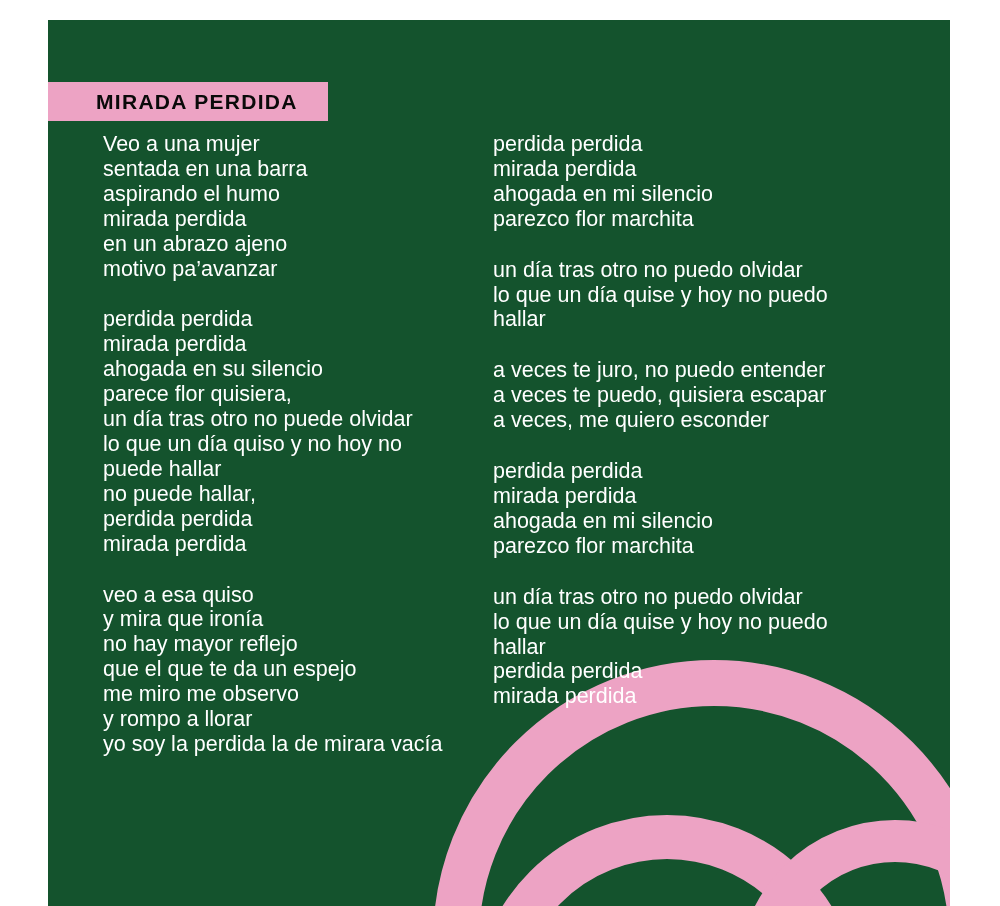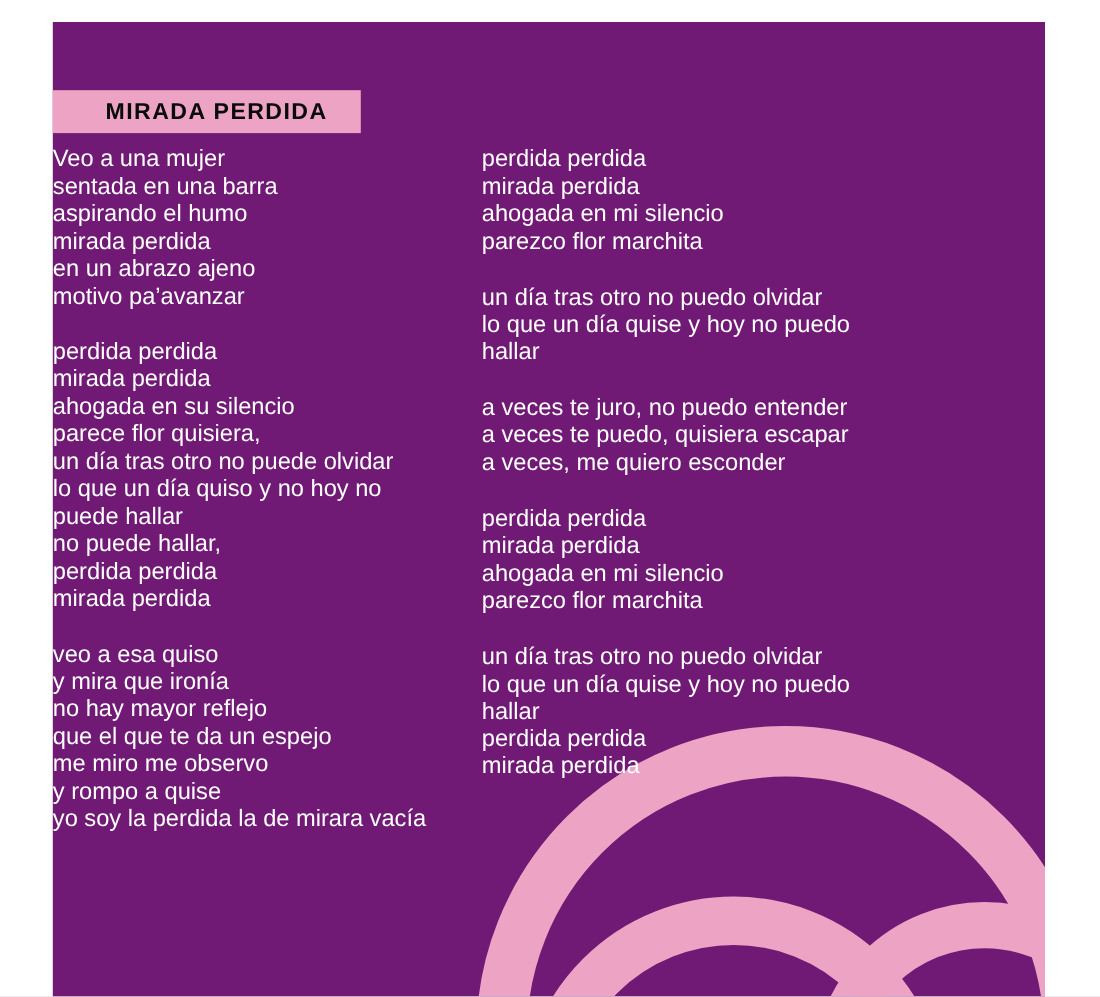--- a/index.html
+++ b/index.html
@@ -19,21 +19,21 @@
     height: 906px;
     background: #ffffff;
   }
   
   #panel {
     position: absolute;
     left: 48px;
     top: 20px;
     width: 902px;
     height: 886px;
-    background: #701a75;
+    background: #14532d;
     overflow: hidden;
   }
   
   .ring {
     position: absolute;
     border-radius: 50%;
     border-style: solid;
     border-color: #eda3c4;
   }
   #ring-outer {
@@ -82,21 +82,21 @@
     top: 112px;
     width: 902px;
     z-index: 4;
     display: flex;
     flex-direction: row;
   }
   .column {
     display: flex;
     flex-direction: column;
   }
-  #col-left { width: 390px; }
+  #col-left { width: 390px; padding-left: 55px; }
   #col-right { width: 420px; padding-left: 0px; }
   .stanza {
     margin-bottom: 26px;
   }
   .line {
     color: #ffffff;
     font-family: "Liberation Sans", sans-serif;
     font-size: 21.5px;
     line-height: 24.9px;
     white-space: pre;
@@ -141,21 +141,21 @@
           <div class="line">perdida perdida</div>
           <div class="line">mirada perdida</div>
         </div>
 
         <div class="stanza">
           <div class="line">veo a esa quiso</div>
           <div class="line">y mira que ironía</div>
           <div class="line">no hay mayor reflejo</div>
           <div class="line">que el que te da un espejo</div>
           <div class="line">me miro me observo</div>
-          <div class="line">y rompo a quise</div>
+          <div class="line">y rompo a llorar</div>
           <div class="line">yo soy la perdida la de mirara vacía</div>
         </div>
 
       </div>
 
       <div class="column" id="col-right">
 
         <div class="stanza">
           <div class="line">perdida perdida</div>
           <div class="line">mirada perdida</div>

